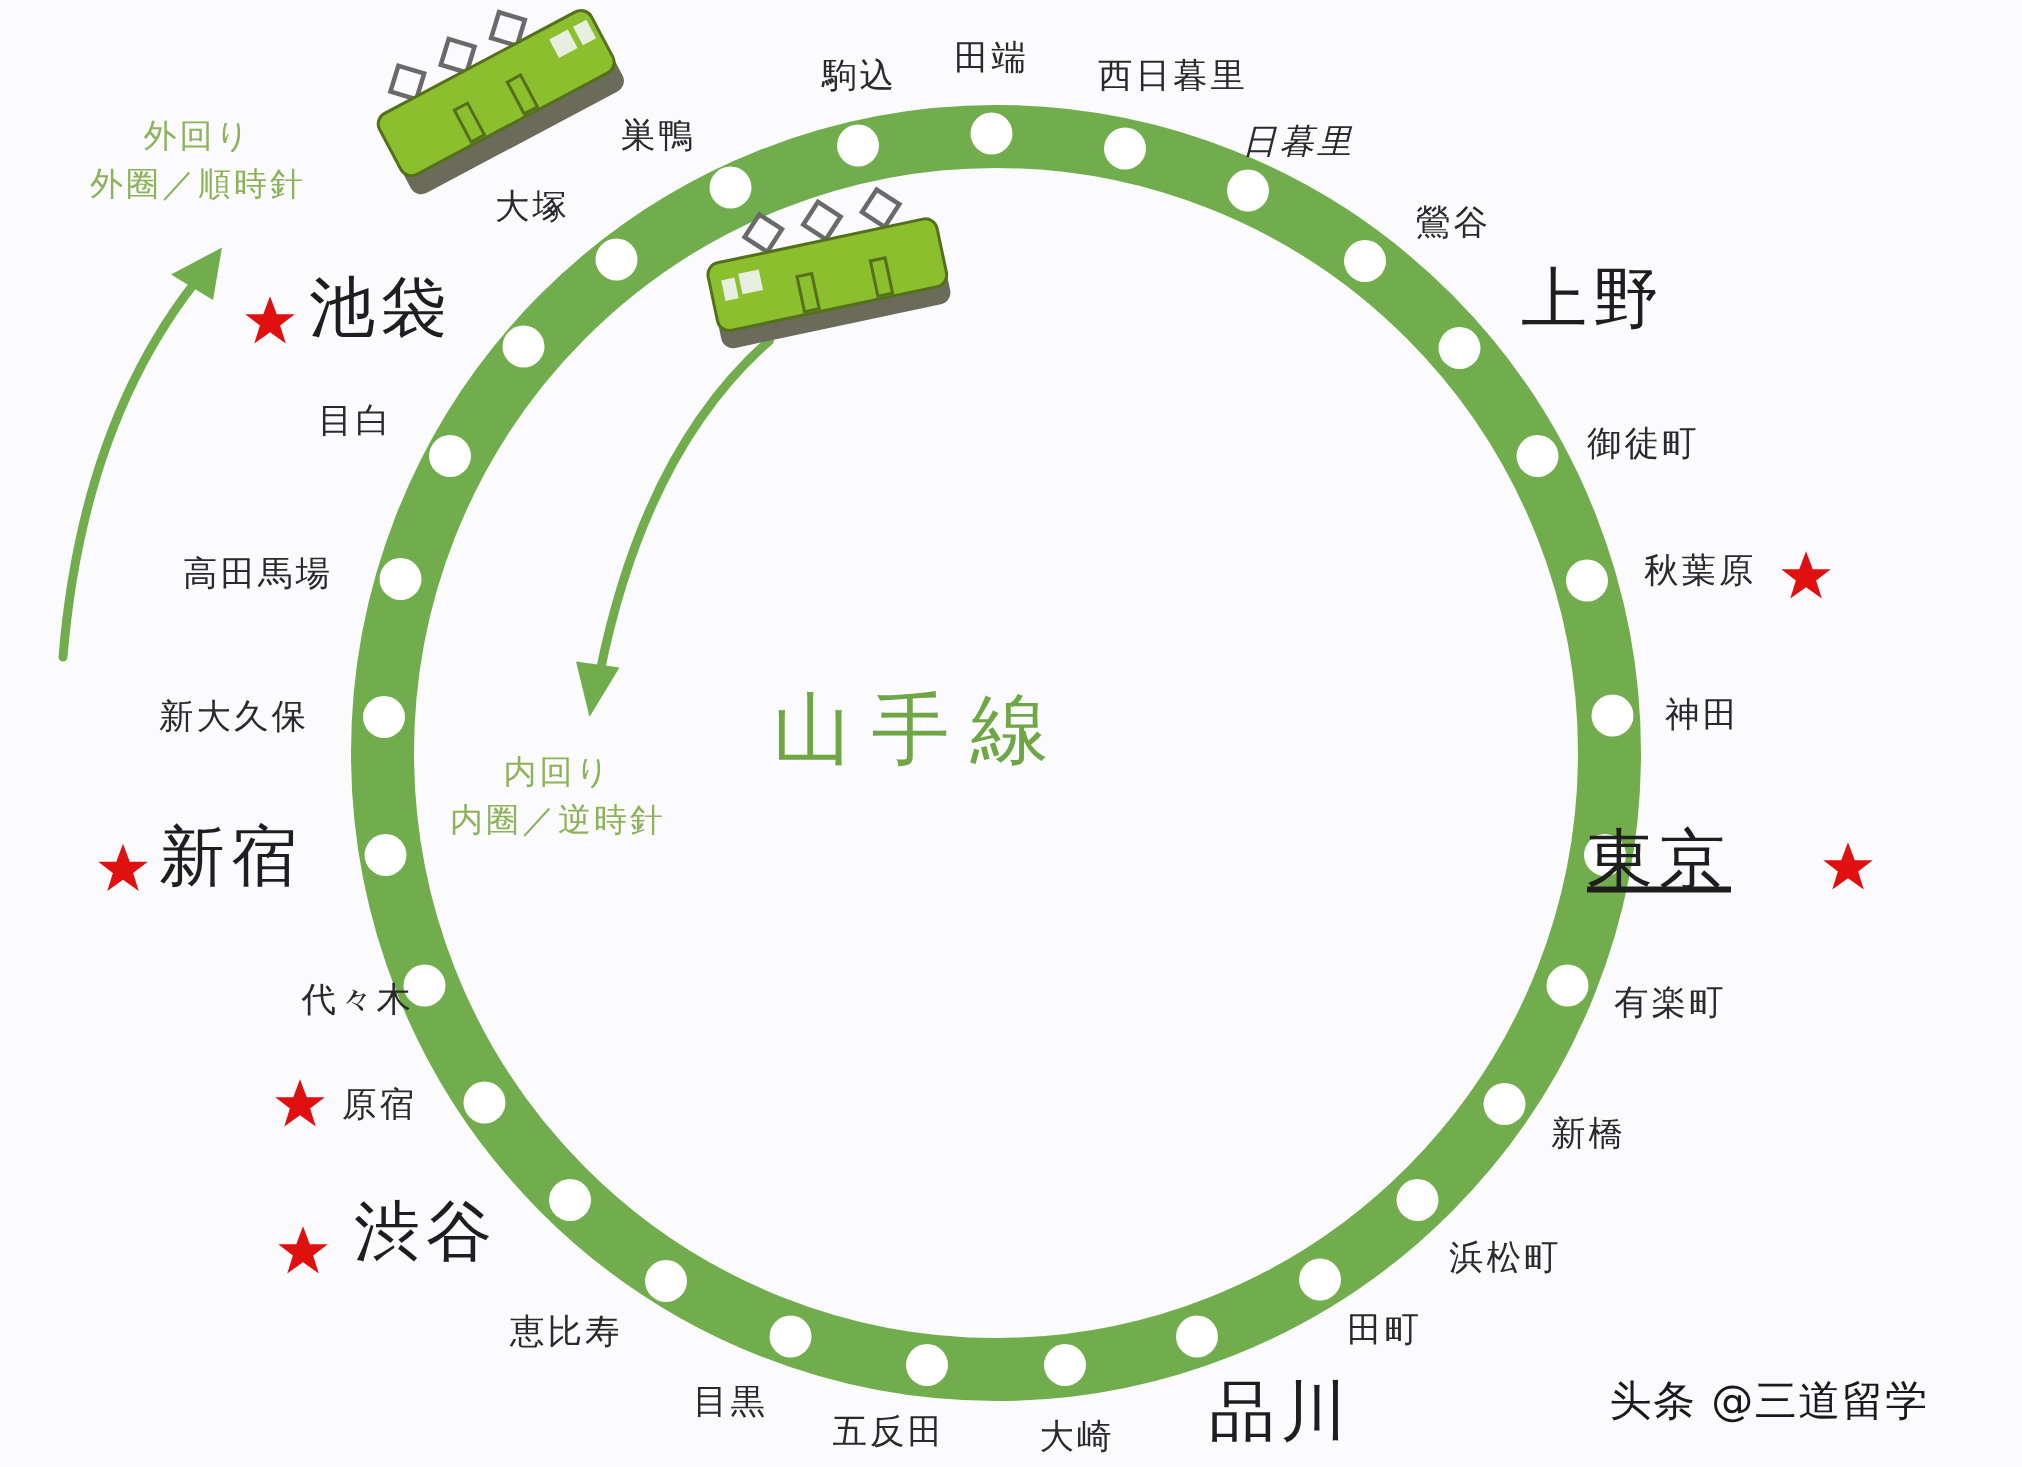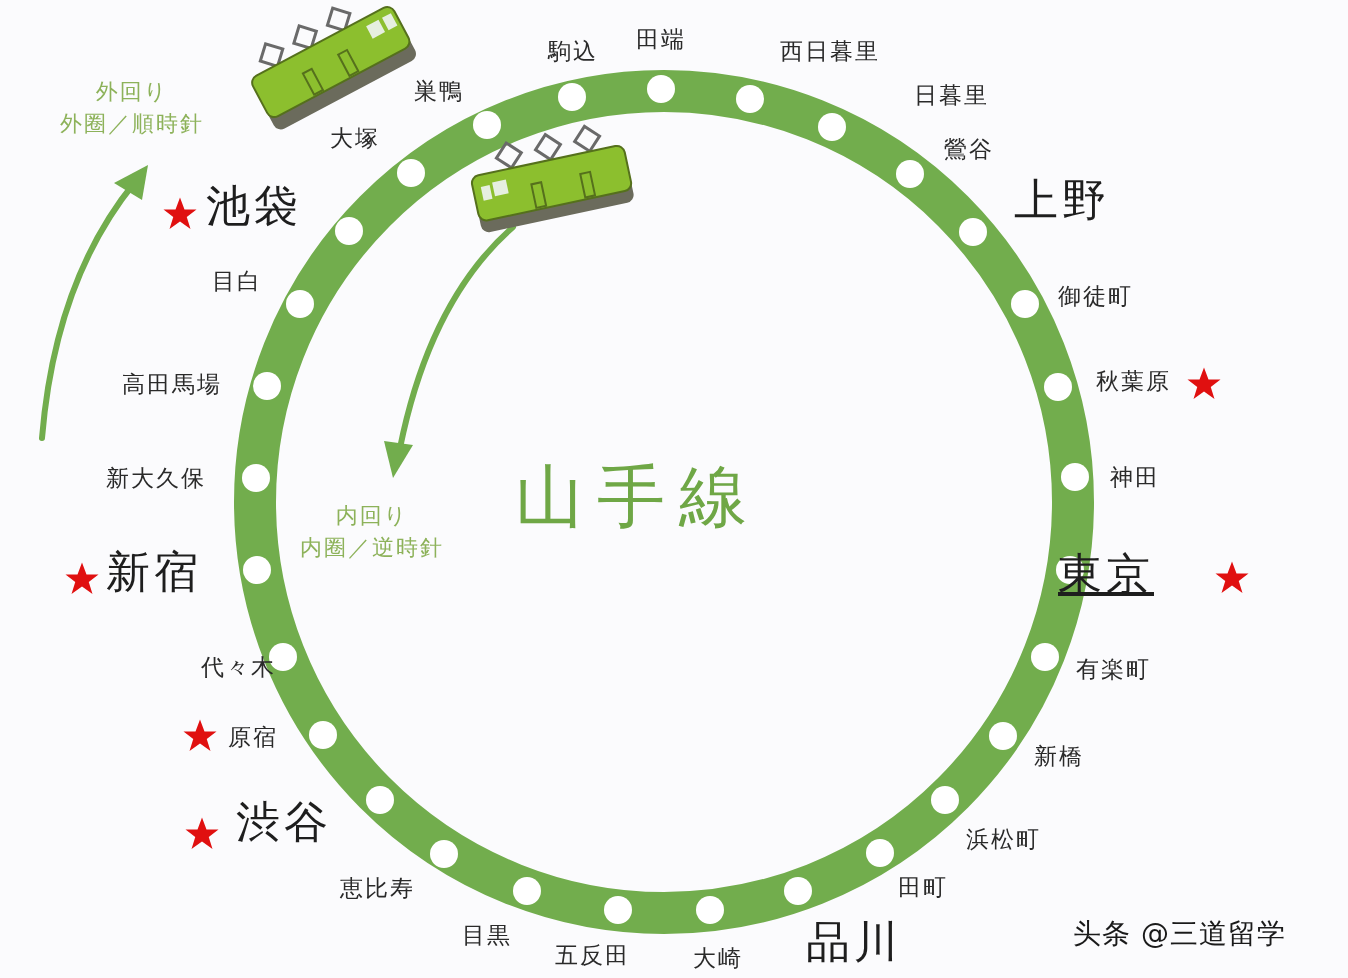--- a/index.html
+++ b/index.html
@@ -3,21 +3,21 @@
 <meta charset="utf-8">
 <style>
   html, body { margin: 0; padding: 0; background: #fbfbfd; }
   body { width: 1348px; height: 978px; position: relative; overflow: hidden;
          font-family: "DejaVu Sans", "Liberation Sans", sans-serif; }
   #map { position: absolute; left: 0; top: 0; width: 1348px; height: 978px; }
   .label { position: absolute; color: #2a2a2a; white-space: nowrap; line-height: 1; letter-spacing: 2px; }
   .label.small { font-size: 23px; }
   .label.major { font-size: 44px; letter-spacing: 4px; color: #1e1e1e; }
   .direction { position: absolute; color: #8db25a; font-size: 22px; text-align: center; line-height: 1.45; letter-spacing: 2px; }
-  .title { position: absolute; left: 515px; top: 452px; font-size: 68px; color: #6fa746; letter-spacing: 14px; font-weight: normal; }
+  .title { position: absolute; left: 515px; top: 452px; font-size: 52px; color: #6fa746; letter-spacing: 14px; font-weight: normal; }
   .watermark { position: absolute; left: 1073px; top: 915px; font-size: 28px; color: #1a1a1a; letter-spacing: 1px; }
   .star { position: absolute; width: 36px; height: 36px; }
 </style>
 </head>
 <body>
 
 <svg id="map" viewBox="0 0 1348 978" xmlns="http://www.w3.org/2000/svg">
 
   <g>
     <path d="M 42 438 Q 55 280 135 182" fill="none" stroke="#72ad4d" stroke-width="6" stroke-linecap="round"></path>
@@ -97,43 +97,43 @@
   <div>外圈／順時針</div>
 </div>
 <div class="direction" style="left:300px; top:500px;">
   <div>内回り</div>
   <div>内圈／逆時針</div>
 </div>
 
 <div class="title">山手線</div>
 
 <div class="label small" style="left:636px; top:28px;">田端</div>
-<div class="label small" style="left:780px; top:40px;text-align:center;">西日暮里</div>
-<div class="label small" style="left:914px; top:84px;">日暮里</div>
+<div class="label small" style="left:732px; top:40px;text-align:center;">西日暮里</div>
+<div class="label small" style="left:828px; top:84px;font-style:italic;">日暮里</div>
 <div class="label small" style="left:944px; top:138px;">鶯谷</div>
 <div class="label major" style="left:1014px; top:178px;">上野</div>
 <div class="label small" style="left:1058px; top:285px;">御徒町</div>
 <div class="label small" style="left:1096px; top:370px;">秋葉原</div>
 <div class="label small" style="left:1110px; top:466px;">神田</div>
 <div class="label major" style="left:1058px; top:552px;text-decoration:underline;">東京</div>
 <div class="label small" style="left:1076px; top:658px;">有楽町</div>
 <div class="label small" style="left:1034px; top:745px;">新橋</div>
 <div class="label small" style="left:966px; top:828px;">浜松町</div>
 <div class="label small" style="left:898px; top:876px;">田町</div>
 <div class="label major" style="left:806px; top:920px;text-align:center;">品川</div>
 <div class="label small" style="left:693px; top:947px;">大崎</div>
 <div class="label small" style="left:555px; top:944px;">五反田</div>
 <div class="label small" style="left:462px; top:924px;">目黒</div>
 <div class="label small" style="left:340px; top:877px;">恵比寿</div>
 <div class="label major" style="left:236px; top:800px;">渋谷</div>
 <div class="label small" style="left:228px; top:726px;">原宿</div>
 <div class="label small" style="left:170px; top:656px;margin-left:31px;">代々木</div>
 <div class="label major" style="left:106px; top:550px;">新宿</div>
 <div class="label small" style="left:106px; top:467px;">新大久保</div>
-<div class="label small" style="left:122px; top:373px;">高田馬場</div>
+<div class="label small" style="left:122px; top:373px;font-family:Liberation Mono, monospace;">高田馬場</div>
 <div class="label small" style="left:212px; top:270px;">目白</div>
 <div class="label major" style="left:206px; top:184px;">池袋</div>
 <div class="label small" style="left:330px; top:127px;">大塚</div>
 <div class="label small" style="left:414px; top:80px;">巣鴨</div>
 <div class="label small" style="left:548px; top:40px;">駒込</div>
 
 <svg class="star" style="left:162px; top:196px;" viewBox="0 0 24 24">
     <polygon points="12,1 15,9 23,9 16.5,14 19,22 12,17 5,22 7.5,14 1,9 9,9" fill="#e01010"></polygon>
   </svg>
 <svg class="star" style="left:1186px; top:366px;" viewBox="0 0 24 24">

